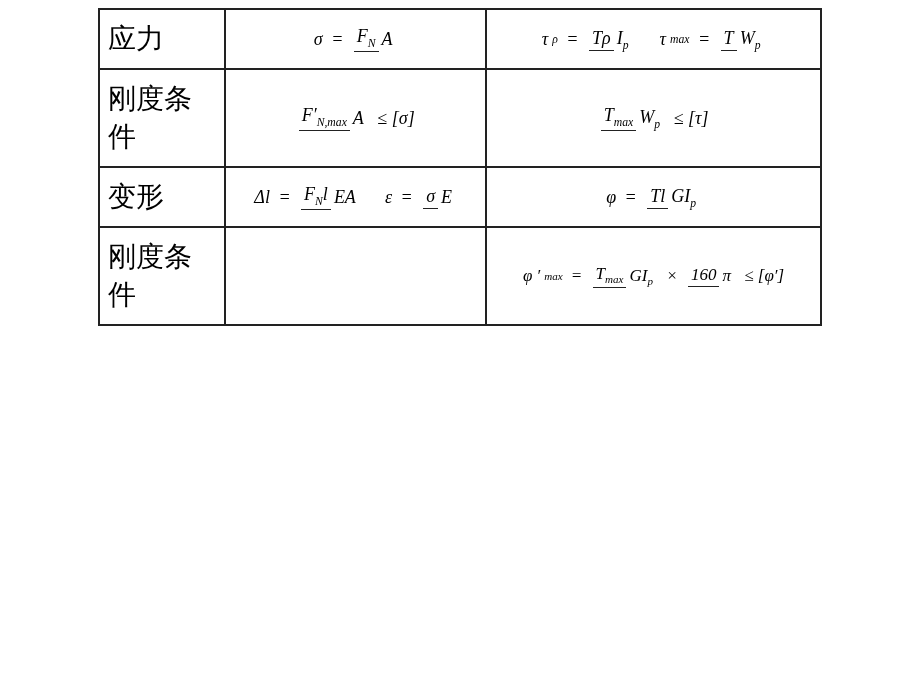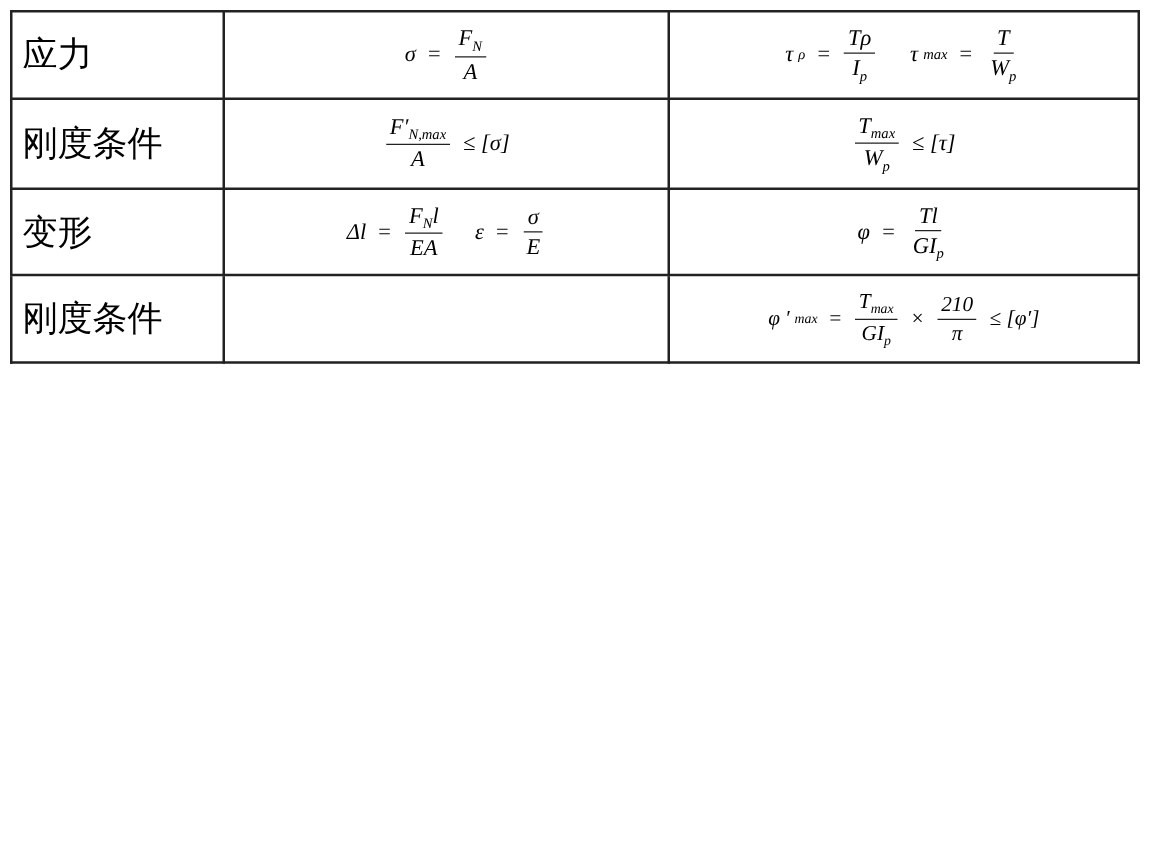--- a/index.html
+++ b/index.html
@@ -8,21 +8,21 @@
       font-family: "Times New Roman", Times, serif;
       width: 920px;
       height: 690px;
       display: flex;
       align-items: flex-start;
       justify-content: center;
       padding: 8px;
     }
     .main-table {
       border-collapse: collapse;
-      width: 904px;
+      width: 724px;
       border: 2px solid #a3a3a3;
     }
     .main-table td, .main-table th {
       border: 2px solid #222;
       vertical-align: middle;
       padding: 10px 8px;
     }
     .label-cell {
       width: 170px;
       font-size: 28px;
@@ -37,21 +37,21 @@
     .formula-cell.left {
       width: 355px;
     }
     .formula-cell.right {
       width: 375px;
     }
 
     
     .frac {
       display: inline-flex;
-      flex-direction: column;
+      flex-direction: row;
       align-items: center;
       vertical-align: middle;
       margin: 0 2px;
     }
     .frac .num {
       border-bottom: 1.5px solid #222;
       padding: 0 3px 1px;
       text-align: center;
       display: block;
     }
@@ -184,21 +184,21 @@
     <td class="formula-cell right">
       <div class="math" style="flex-wrap:nowrap; font-size:17px;">
         <span class="sym">φ</span>′<sub>max</sub>
         <span>&nbsp;=&nbsp;</span>
         <span class="frac">
           <span class="num"><span class="sym">T</span><sub>max</sub></span>
           <span class="den"><span class="sym">GI</span><sub>p</sub></span>
         </span>
         <span>&nbsp;×&nbsp;</span>
         <span class="frac">
-          <span class="num">210</span>
+          <span class="num">160</span>
           <span class="den"><span class="sym">π</span></span>
         </span>
         <span>&nbsp;≤ [<span class="sym">φ</span>′]</span>
       </div>
     </td>
   </tr>
 </tbody>
   </table>
 
 </body></html>

